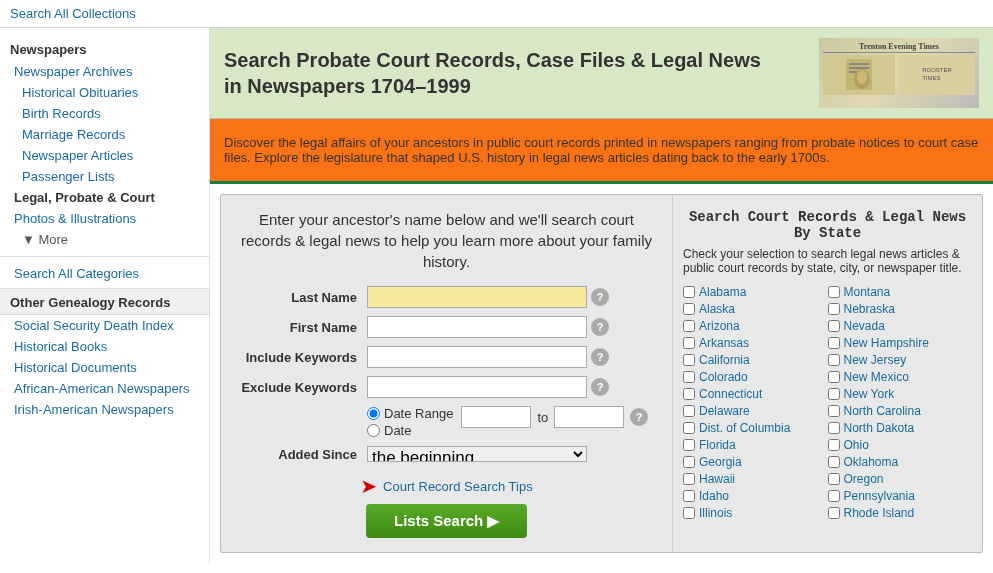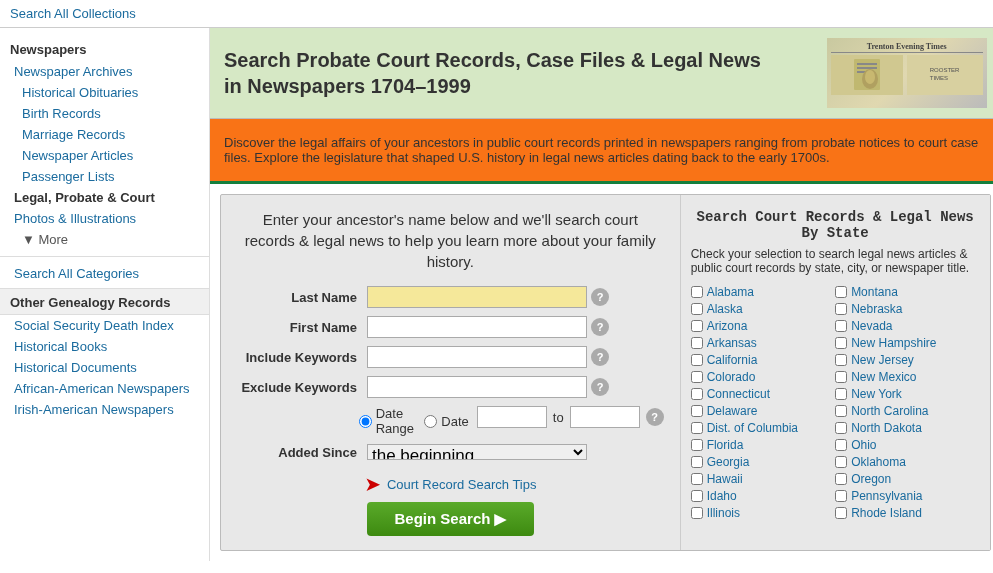--- a/index.html
+++ b/index.html
@@ -45,21 +45,21 @@
 
     .form-row { display: flex; align-items: center; margin-bottom: 8px; }
     .form-label { width: 130px; text-align: right; padding-right: 10px; font-size: 13px; color: #333; font-weight: bold; }
     .form-input-wrap { display: flex; align-items: center; gap: 4px; }
     .form-input { height: 22px; width: 220px; border: 1px solid #aaa; padding: 2px 4px; font-size: 13px; }
     .form-input.highlight { background: #f5e89a; }
     .help-icon { width: 18px; height: 18px; border-radius: 50%; background: #aaa; color: #fff; font-size: 11px; font-weight: bold; display: inline-flex; align-items: center; justify-content: center; cursor: pointer; flex-shrink: 0; }
 
     .date-row { display: flex; align-items: center; margin-bottom: 8px; }
     .date-label-col { width: 130px; text-align: right; padding-right: 10px; }
-    .date-radios { display: flex; flex-direction: row; gap: 2px; }
+    .date-radios { display: flex; flex-direction: column; gap: 2px; }
     .date-radio-row { display: flex; align-items: center; gap: 4px; font-size: 13px; }
     .date-inputs { display: flex; align-items: center; gap: 6px; margin-left: 8px; }
     .date-input { width: 70px; height: 22px; border: 1px solid #aaa; padding: 2px 4px; font-size: 13px; }
 
     .added-row { display: flex; align-items: center; margin-bottom: 12px; }
     .added-label { width: 130px; text-align: right; padding-right: 10px; font-weight: bold; font-size: 13px; }
     .added-select { height: 16px; width: 220px; border: 1px solid #aaa; font-size: 17px; }
 
     .tips-row { text-align: center; margin-bottom: 6px; font-size: 13px; display: flex; align-items: center; justify-content: center; gap: 6px; }
     .arrow-icon { color: #cc0000; font-size: 20px; }
@@ -208,21 +208,21 @@
             <option>last 6 months</option>
             <option>last year</option>
           </select>
         </div>
 
         <div class="tips-row">
           <span class="arrow-icon">➤</span>
           <a>Court Record Search Tips</a>
         </div>
 
-        <button class="begin-btn">Begin Search ▶</button>
+        <button class="begin-btn">Lists Search ▶</button>
       </div>
 
       <div class="state-search-area">
         <div class="state-title">Search Court Records &amp; Legal News By State</div>
         <div class="state-desc">Check your selection to search legal news articles &amp; public court records by state, city, or newspaper title.</div>
         <div class="state-columns">
           <div class="state-col">
             <div class="state-item">
                 <input type="checkbox" style="">
                 <a>Alabama</a>

